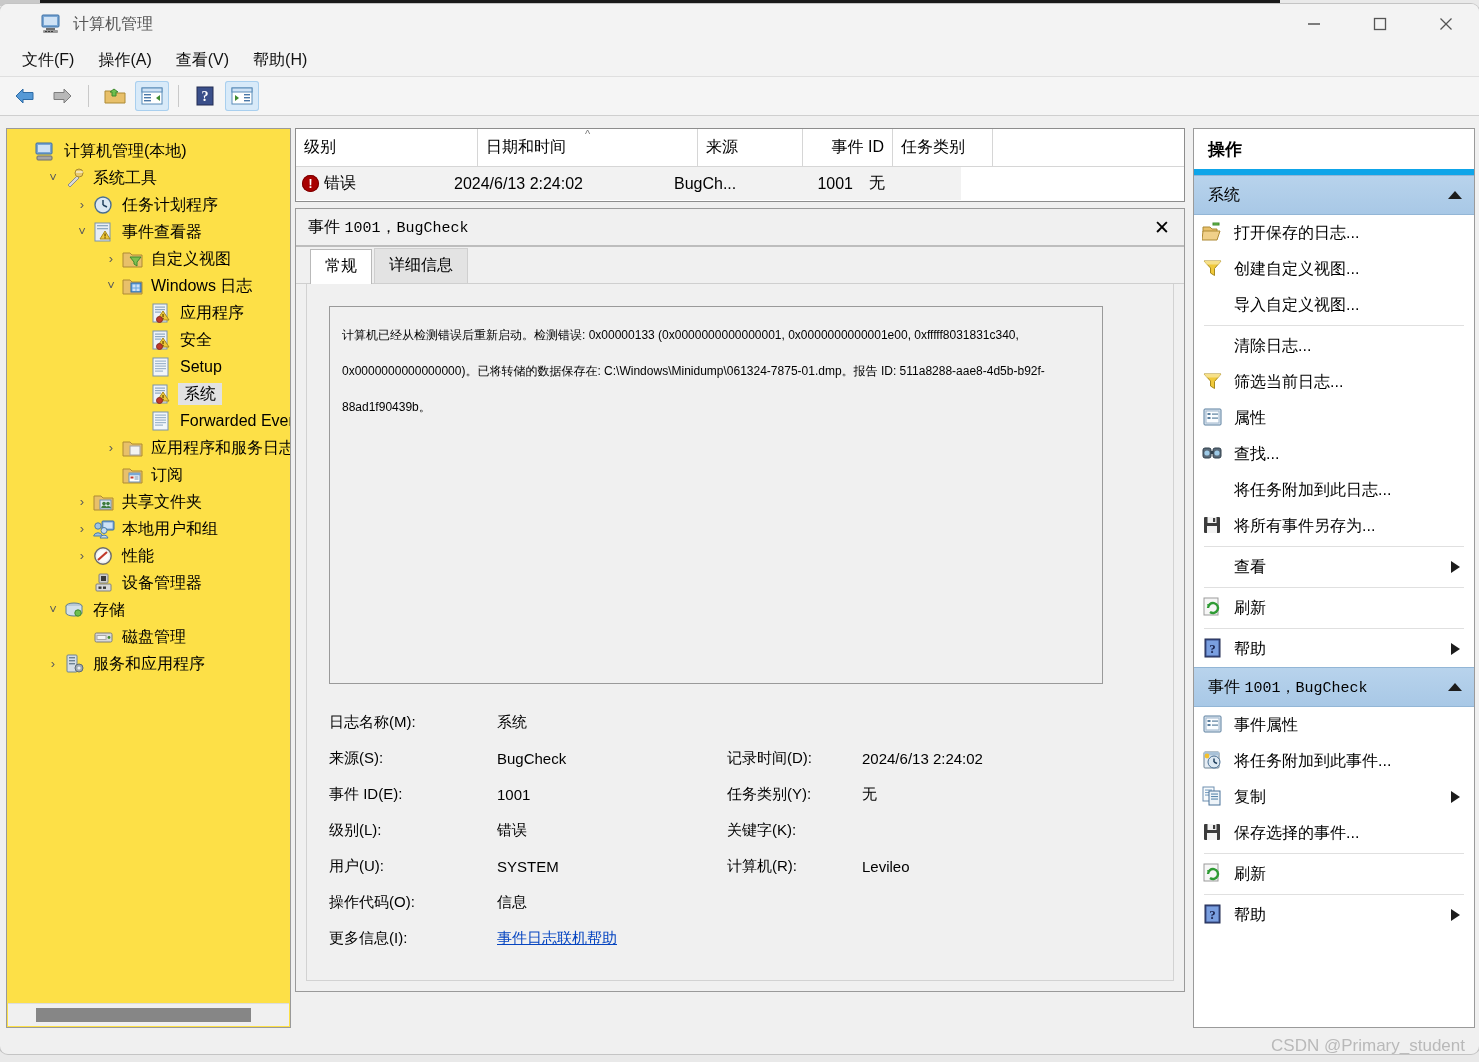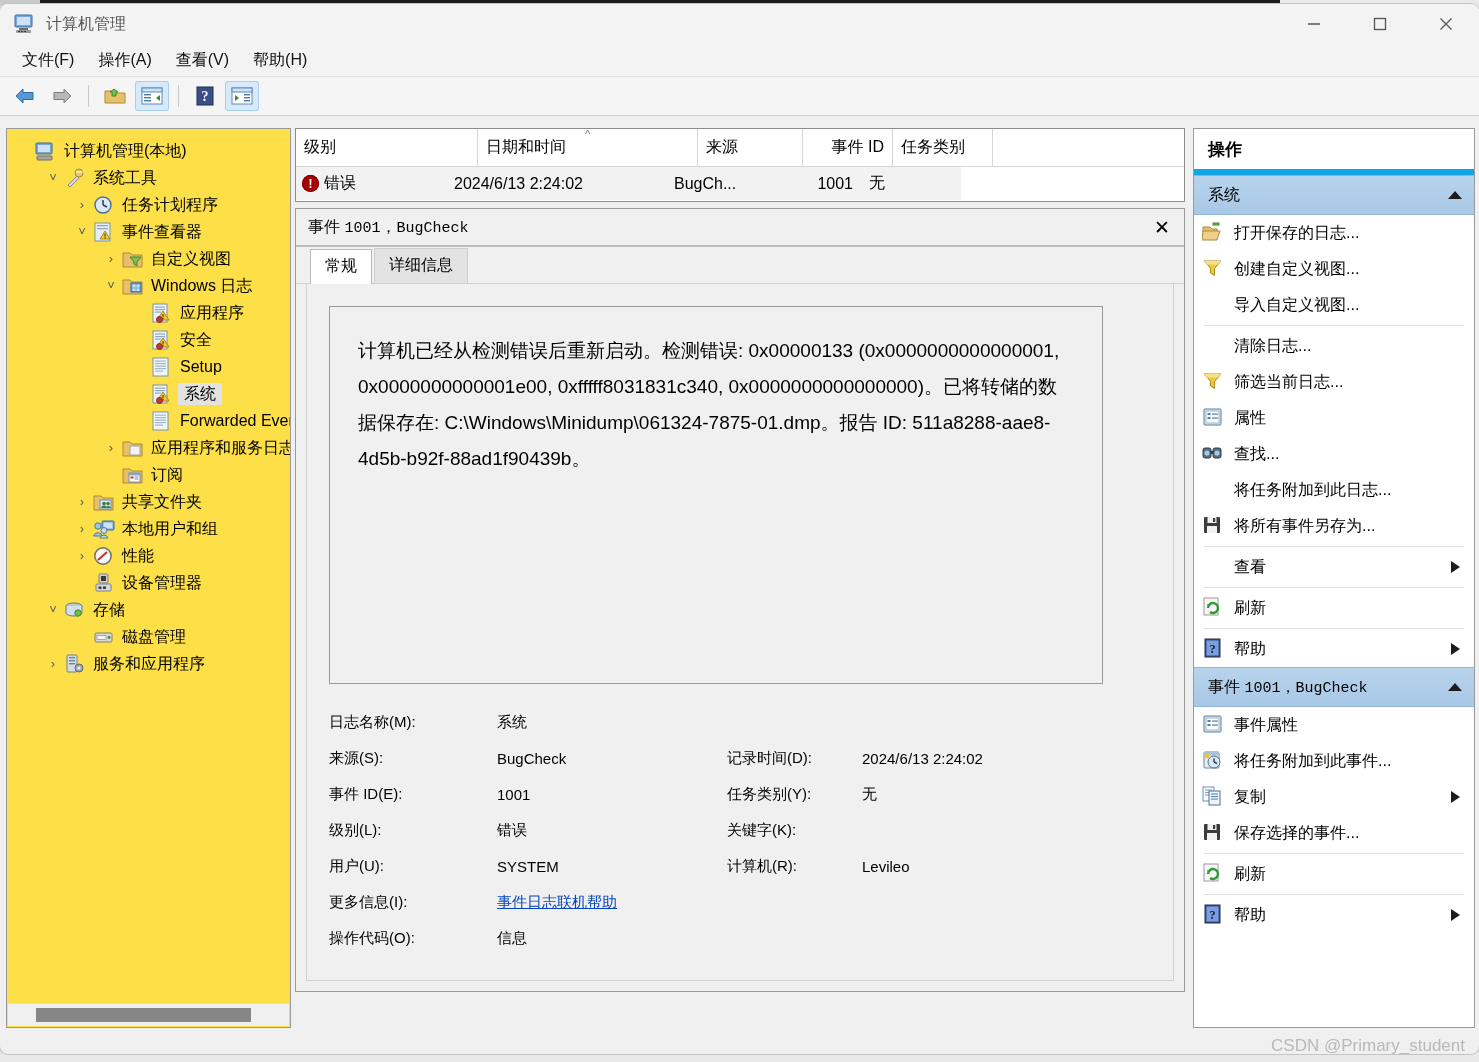--- a/index.html
+++ b/index.html
@@ -14,21 +14,21 @@
 
   
   .bg-window{position:absolute;left:40px;top:0;width:1240px;height:10px;background:#1a1a1a;}
   .bg-window2{position:absolute;left:0;top:0;width:40px;height:6px;background:#c9c9c9;}
 
   
   .win{position:absolute;left:0;top:4px;width:1479px;height:1050px;background:#f0f0f0;
        border-radius:8px;box-shadow:0 0 0 1px #c4c4c4;overflow:hidden;}
 
   
-  .titlebar{position:relative;height:40px;background:#f3f3f3;display:flex;align-items:center;}
+  .titlebar{position:relative;height:40px;background:#f3f3f3;display:flex;align-items:center;padding-left:27px;}
   .title-icon{margin-left:14px;width:22px;height:20px;position:relative;flex:0 0 auto;}
   .title-text{margin-left:10px;font-size:16px;color:#555;}
   .win-controls{position:absolute;right:0;top:0;height:40px;display:flex;}
   .wc{width:66px;height:40px;display:flex;align-items:center;justify-content:center;color:#555;}
   .wc svg{display:block;}
 
   
   .menubar{height:32px;display:flex;align-items:center;padding-left:10px;background:#f3f3f3;
            border-bottom:1px solid #dfdfdf;}
   .menu-item{padding:4px 12px;font-size:16px;color:#111;cursor:default;}
@@ -94,21 +94,21 @@
   .det-close{font-weight:bold;font-size:19px;cursor:pointer;line-height:1;}
   .tabs{display:flex;padding-left:14px;height:36px;align-items:flex-end;
         border-bottom:1px solid #cfcfcf;background:#f0f0f0;}
   .tab{padding:6px 14px 7px;font-size:16px;background:#e3e3e3;border:1px solid #cfcfcf;
        border-bottom:none;margin-right:2px;}
   .tab.active{background:#fff;border-color:#b9b9b9;position:relative;top:1px;}
   .tabbody{position:absolute;left:10px;right:10px;top:75px;bottom:10px;background:#f0f0f0;
            border:1px solid #d2d2d2;border-top:none;}
   .descbox{position:absolute;left:22px;right:70px;top:22px;height:378px;background:#f0f0f0;
            border:1px solid #9a9a9a;padding:10px 12px;box-sizing:border-box;overflow:hidden;}
-  .descbox p{margin:16px;font-size:19px;line-height:36px;word-break:break-word;}
+  .descbox p{margin:0;font-size:12px;line-height:36px;word-break:break-word;}
   .meta{position:absolute;left:22px;right:20px;top:420px;font-size:15px;}
   .mrow{display:flex;height:36px;align-items:center;}
   .mlab{width:168px;flex:0 0 168px;}
   .mval{width:230px;flex:0 0 230px;}
   .mlab2{width:135px;flex:0 0 135px;}
   .mval2{flex:1;}
   .mlink{color:#0645c0;text-decoration:underline;cursor:pointer;}
 
   
   .actions{position:absolute;left:1193px;top:8px;width:280px;height:898px;background:#fff;
@@ -529,28 +529,28 @@
                   <div class="mlab2">关键字(K):</div>
                   <div class="mval2"></div>
                 </div>
                 <div class="mrow">
                   <div class="mlab">用户(U):</div>
                   <div class="mval">SYSTEM</div>
                   <div class="mlab2">计算机(R):</div>
                   <div class="mval2">Levileo</div>
                 </div>
                 <div class="mrow">
-                  <div class="mlab">更多信息(I):</div>
-                  <div class="mval "><span class="mlink">事件日志联机帮助</span></div>
+                  <div class="mlab">操作代码(O):</div>
+                  <div class="mval">信息</div>
                   <div class="mlab2"></div>
                   <div class="mval2"></div>
                 </div>
                 <div class="mrow">
-                  <div class="mlab">操作代码(O):</div>
-                  <div class="mval">信息</div>
+                  <div class="mlab">更多信息(I):</div>
+                  <div class="mval "><span class="mlink">事件日志联机帮助</span></div>
                   <div class="mlab2"></div>
                   <div class="mval2"></div>
                 </div>
               </div>
           </div>
         </div>
 
       </div>
 
       <div class="actions">

